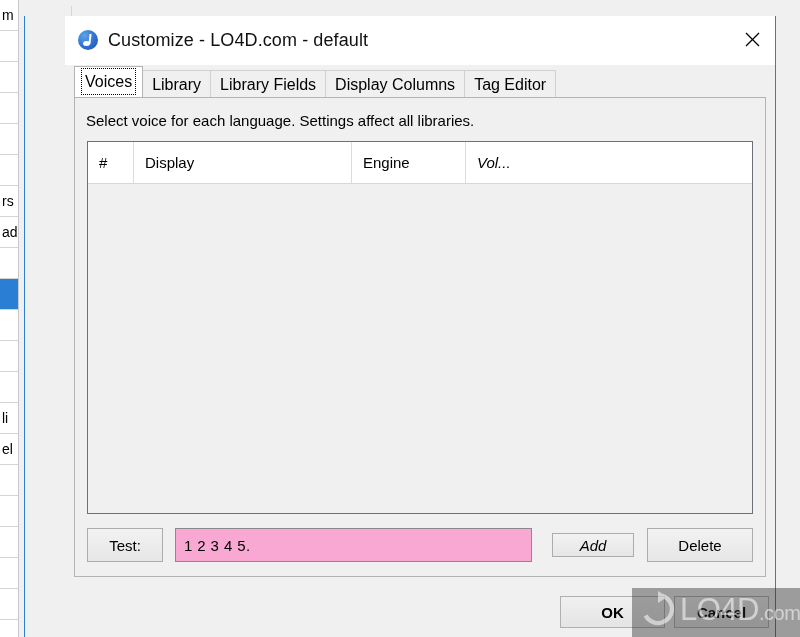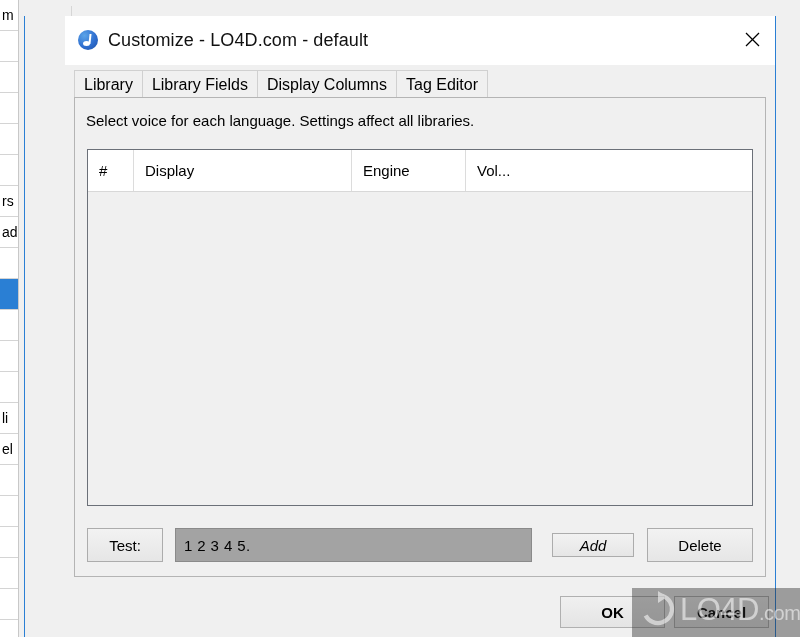--- a/index.html
+++ b/index.html
@@ -190,21 +190,20 @@
   #tabpanel {
     margin: 0 9px 9px 9px;
     flex: 1 1 auto;
     background: #f0f0f0;
     border: 1px solid #b4b4b4;
     box-sizing: border-box;
     display: flex;
     flex-direction: column;
     position: relative;
     z-index: 1;
-    gap: 8px;
   }
   #panel-hint {
     font-size: 15px;
     color: #000;
     padding: 14px 10px 12px 11px;
     flex: 0 0 auto;
   }
 
   
   #grid {
@@ -230,21 +229,21 @@
     padding-left: 11px;
     font-size: 15px;
     color: #000;
     border-right: 1px solid #dcdcdc;
     box-sizing: border-box;
     background: #ffffff;
     white-space: nowrap;
     overflow: hidden;
     cursor: default;
   }
-  .gh:last-child { border-right: none; }
+  .gh:last-child { border-right: none; font-style: italic; }
   .gh-num    { width: 46px; }
   .gh-lang   { width: 218px; }
   .gh-engine { width: 114px; }
   .gh-voice  { width: 320px; }
   .gh-vol    { flex: 1 1 auto; }
   #grid-body {
     flex: 1 1 auto;
     background: #f0f0f0;
   }
 
@@ -267,21 +266,21 @@
     align-items: center;
     justify-content: center;
     cursor: default;
     white-space: nowrap;
   }
   #test-btn { width: 76px; height: 34px; }
   #test-input {
     flex: 1 1 auto;
     height: 34px;
     margin: 0 20px 0 12px;
-    background: #a3a3a3;
+    background: #f9a8d4;
     border: 1px solid #8a8a8a;
     box-sizing: border-box;
     display: flex;
     align-items: center;
     padding-left: 8px;
     font-size: 15px;
     color: #000;
     letter-spacing: 0.4px;
   }
   #add-btn    { width: 82px; height: 24px; margin-right: 13px; font-style: italic; }
@@ -386,20 +385,23 @@
     <div id="title-text">Customize - LO4D.com - default</div>
     <div id="close-btn">
       <svg width="15" height="15" viewBox="0 0 15 15" aria-hidden="true">
         <line x1="1" y1="1" x2="14" y2="14" stroke="#000" stroke-width="1.3"></line>
         <line x1="14" y1="1" x2="1" y2="14" stroke="#000" stroke-width="1.3"></line>
       </svg>
     </div>
   </div>
 
   <div id="tabstrip">
+    <div class="tab selected">
+      <span class="tab-label">Voices</span>
+    </div>
     <div class="tab">
       <span class="tab-label">Library</span>
     </div>
     <div class="tab">
       <span class="tab-label">Library Fields</span>
     </div>
     <div class="tab">
       <span class="tab-label">Display Columns</span>
     </div>
     <div class="tab">

